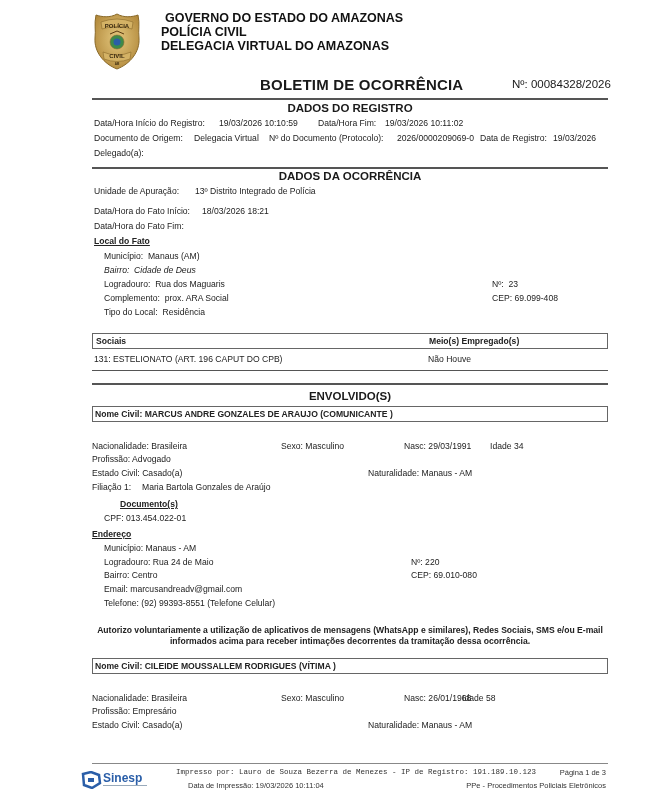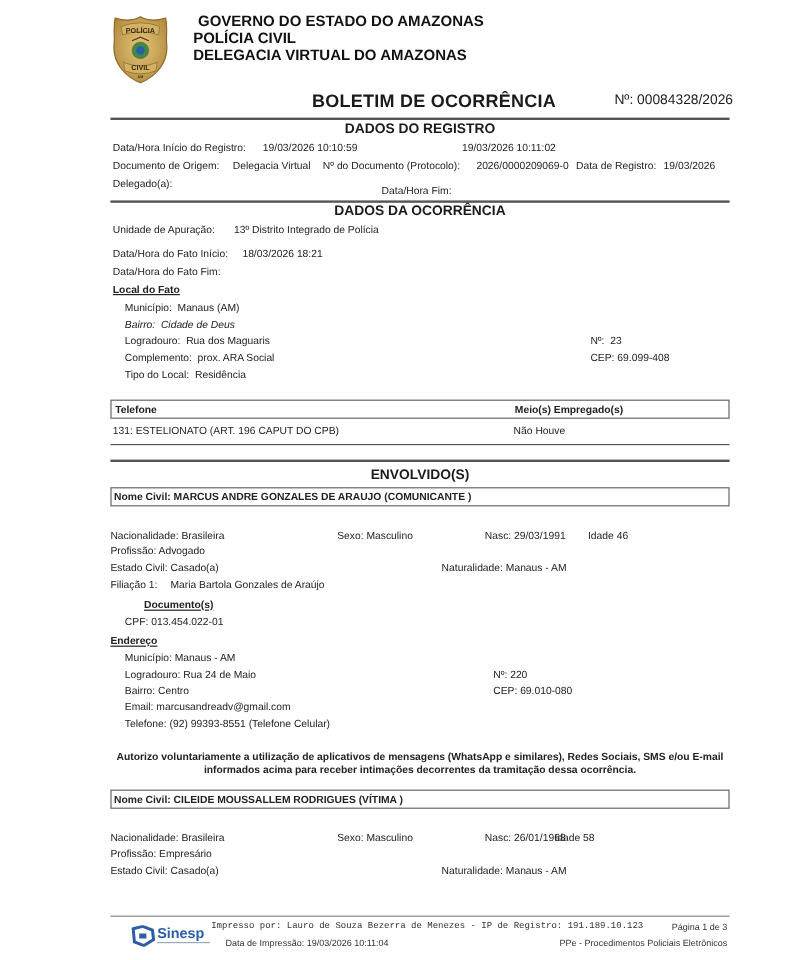--- a/index.html
+++ b/index.html
@@ -49,21 +49,21 @@
 <div class="abs title" style="left:260px; top:76px;">BOLETIM DE OCORRÊNCIA</div>
 <div class="abs" style="left:512px; top:78px; font-size:11.5px;">
   <span>Nº:</span>
   <span>00084328/2026</span>
 </div>
 <div class="rule" style="top:98px;"></div>
 
 <div class="abs sec center" style="left:92px; width:516px; top:102px;">DADOS DO REGISTRO</div>
 <div class="abs sm" style="left:94px; top:118px;">Data/Hora Início do Registro:</div>
 <div class="abs sm" style="left:219px; top:118px;">19/03/2026 10:10:59</div>
-<div class="abs sm" style="left:318px; top:118px;margin-top:36px;">Data/Hora Fim:</div>
+<div class="abs sm" style="left:318px; top:118px;">Data/Hora Fim:</div>
 <div class="abs sm" style="left:385px; top:118px;">19/03/2026 10:11:02</div>
 
 <div class="abs sm" style="left:94px; top:133px;">Documento de Origem:</div>
 <div class="abs sm" style="left:194px; top:133px;">Delegacia Virtual</div>
 <div class="abs sm" style="left:269px; top:133px;">Nº do Documento (Protocolo):</div>
 <div class="abs sm" style="left:397px; top:133px;">2026/0000209069-0</div>
 <div class="abs sm" style="left:480px; top:133px;">Data de Registro:</div>
 <div class="abs sm" style="left:553px; top:133px;">19/03/2026</div>
 
 <div class="abs sm" style="left:94px; top:148px;">Delegado(a):</div>
@@ -103,37 +103,37 @@
 <div class="abs sm" style="left:492px; top:293px;">
   <span>CEP:</span>
   <span>69.099-408</span>
 </div>
 <div class="abs sm" style="left:104px; top:307px;">
   <span>Tipo do Local:</span>&nbsp;
   <span>Residência</span>
 </div>
 
 <div class="box" style="top:333px;">
-  <span class="abs sm bold" style="left:3px; top:2px;">Telefone</span>
+  <span class="abs sm bold" style="left:3px; top:2px;">Sociais</span>
   <span class="abs sm bold" style="left:336px; top:2px;">Meio(s) Empregado(s)</span>
 </div>
 <div class="abs sm" style="left:94px; top:354px;">131: ESTELIONATO (ART. 196 CAPUT DO CPB)</div>
 <div class="abs sm" style="left:428px; top:354px;">Não Houve</div>
 <div class="rule-thin" style="top:370px;"></div>
 <div class="rule" style="top:383px;"></div>
 
 <div class="abs sec center" style="left:92px; width:516px; top:390px;">ENVOLVIDO(S)</div>
 
 <div class="box" style="top:406px;">
   <span class="abs sm bold" style="left:2px; top:2px;">Nome Civil: MARCUS ANDRE GONZALES DE ARAUJO (COMUNICANTE )</span>
 </div>
 <div class="abs sm" style="left:92px; top:441px;">Nacionalidade: Brasileira</div>
 <div class="abs sm" style="left:281px; top:441px;">Sexo: Masculino</div>
 <div class="abs sm" style="left:404px; top:441px;">Nasc: 29/03/1991</div>
-<div class="abs sm" style="left:490px; top:441px;">Idade  46</div>
+<div class="abs sm" style="left:490px; top:441px;">Idade  34</div>
 <div class="abs sm" style="left:92px; top:454px;">Profissão: Advogado</div>
 <div class="abs sm" style="left:92px; top:468px;">Estado Civil: Casado(a)</div>
 <div class="abs sm" style="left:368px; top:468px;">Naturalidade: Manaus - AM</div>
 <div class="abs sm" style="left:92px; top:482px;">Filiação 1:</div>
 <div class="abs sm" style="left:142px; top:482px;">Maria Bartola Gonzales de Araújo</div>
 
 <div class="abs sm ul" style="left:92px; top:499px;padding-left:28px;">Documento(s)</div>
 <div class="abs sm" style="left:104px; top:513px;">CPF: 013.454.022-01</div>
 <div class="abs sm ul" style="left:92px; top:529px;">Endereço</div>
 <div class="abs sm" style="left:104px; top:543px;">Município:  Manaus - AM</div>
@@ -151,21 +151,21 @@
 </div>
 <div class="abs sm" style="left:92px; top:693px;">Nacionalidade: Brasileira</div>
 <div class="abs sm" style="left:281px; top:693px;">Sexo: Masculino</div>
 <div class="abs sm" style="left:404px; top:693px;">Nasc: 26/01/1968</div>
 <div class="abs sm" style="left:462px; top:693px;">Idade  58</div>
 <div class="abs sm" style="left:92px; top:706px;">Profissão: Empresário</div>
 <div class="abs sm" style="left:92px; top:720px;">Estado Civil: Casado(a)</div>
 <div class="abs sm" style="left:368px; top:720px;">Naturalidade: Manaus - AM</div>
 
 <div class="footer-line"></div>
-<div class="abs" style="left:108px; top:769px; width:70px; height:22px;">
+<div class="abs" style="left:80px; top:769px; width:70px; height:22px;">
   <svg width="22" height="18" viewBox="0 0 22 18" style="position:absolute; left:0; top:2px;">
     <path d="M3 3 L11 1 L19 4 L20 12 L12 17 L4 14 Z" fill="none" stroke="#2a5ea8" stroke-width="2.5"></path>
     <path d="M8 7 L14 7 L14 11 L8 11 Z" fill="#2a5ea8"></path>
   </svg>
   <span style="position:absolute; left:23px; top:2px; font-size:12px; font-weight:bold; color:#2a5ea8;">Sinesp</span>
   <span style="position:absolute; left:23px; top:16px; width:44px; height:1px; background:#9ab;"></span>
 </div>
 <div class="abs" style="left:176px; top:768px; font-size:7.5px; color:#333;font-family:Liberation Mono, monospace;">Impresso por: Lauro de Souza Bezerra de Menezes - IP de Registro: 191.189.10.123</div>
 <div class="abs" style="left:188px; top:781px; font-size:7.5px; color:#333;">Data de Impressão: 19/03/2026 10:11:04</div>
 <div class="abs" style="right:66px; top:768px; font-size:7.5px; color:#333; text-align:right;">Página 1 de 3</div>

